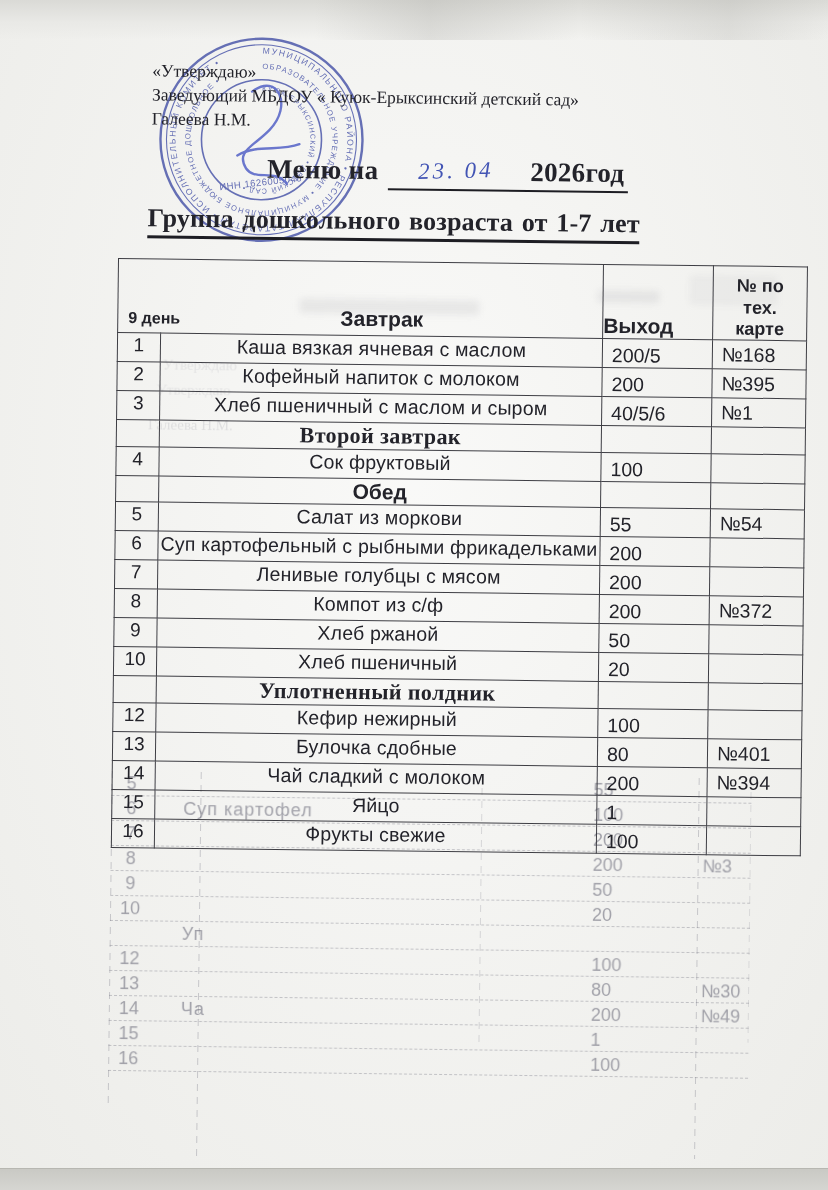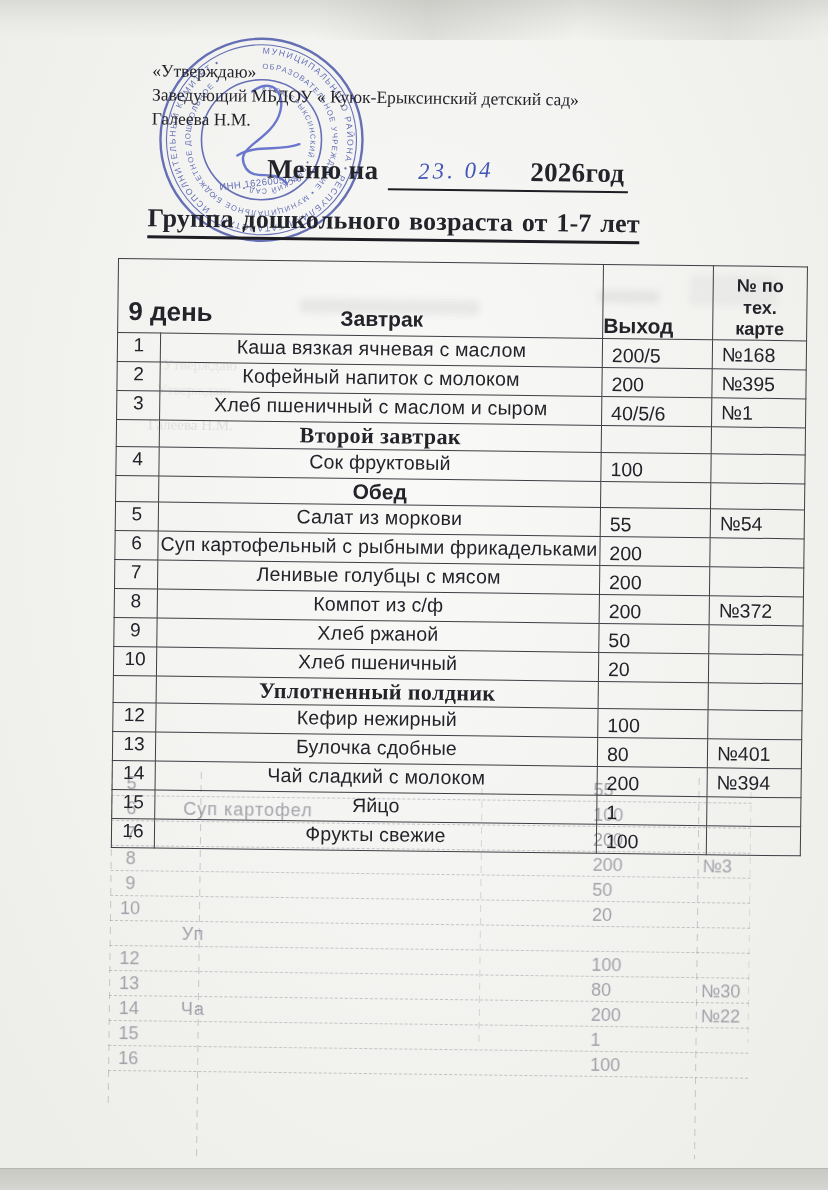--- a/index.html
+++ b/index.html
@@ -35,21 +35,21 @@
   .menu-suffix{margin-left:10px;}
   .group-title{position:absolute;left:147px;top:203px;z-index:6;font-weight:bold;font-size:26px;
         letter-spacing:.2px;word-spacing:2px;border-bottom:3.2px solid #1d1d23;
         padding-bottom:2px;white-space:nowrap;}
 
   
   .menu-table{position:absolute;left:118px;top:258px;z-index:5;border-collapse:collapse;
         table-layout:fixed;width:689px;font-family:"Liberation Sans",sans-serif;}
   .menu-table td{border:1.7px solid #3e3e44;overflow:hidden;padding:0;}
   .hdr-merged{position:relative;height:73px;}
-  .day-label{position:absolute;left:10px;bottom:5px;font-weight:bold;font-size:26px;}
+  .day-label{position:absolute;left:10px;bottom:5px;font-weight:bold;font-size:16px;}
   .meal-label{position:absolute;left:43px;right:0;bottom:4px;text-align:center;font-weight:bold;font-size:21px;}
   .hdr-out{vertical-align:bottom;font-weight:bold;font-size:21px;padding:0 0 4px 10px;}
   .hdr-card{vertical-align:bottom;font-weight:bold;font-size:18px;text-align:center;
         white-space:pre-line;line-height:1.18;padding-bottom:3px;}
   tr.data-row{height:24px;}
   tr.section-row{height:26px;}
   td.cell-num{text-align:center;font-size:19px;vertical-align:top;padding-top:1px;}
   td.cell-dish{text-align:center;font-size:19.5px;vertical-align:top;padding-top:1px;letter-spacing:.2px;}
   td.cell-out{font-size:19.5px;vertical-align:top;padding:5px 0 0 9px;}
   td.cell-card{font-size:19.5px;vertical-align:top;padding:3px 0 0 9px;}
@@ -301,21 +301,21 @@
         </div>
         <div class="ghost-row">
           <span class="g-num">13</span>
           <span class="g-out">80</span>
           <span class="g-card">№30</span>
         </div>
         <div class="ghost-row">
           <span class="g-num">14</span>
           <span class="g-txt">Ча</span>
           <span class="g-out">200</span>
-          <span class="g-card">№22</span>
+          <span class="g-card">№49</span>
         </div>
         <div class="ghost-row">
           <span class="g-num">15</span>
           <span class="g-out">1</span>
         </div>
         <div class="ghost-row">
           <span class="g-num">16</span>
           <span class="g-out">100</span>
         </div>
       </div>

